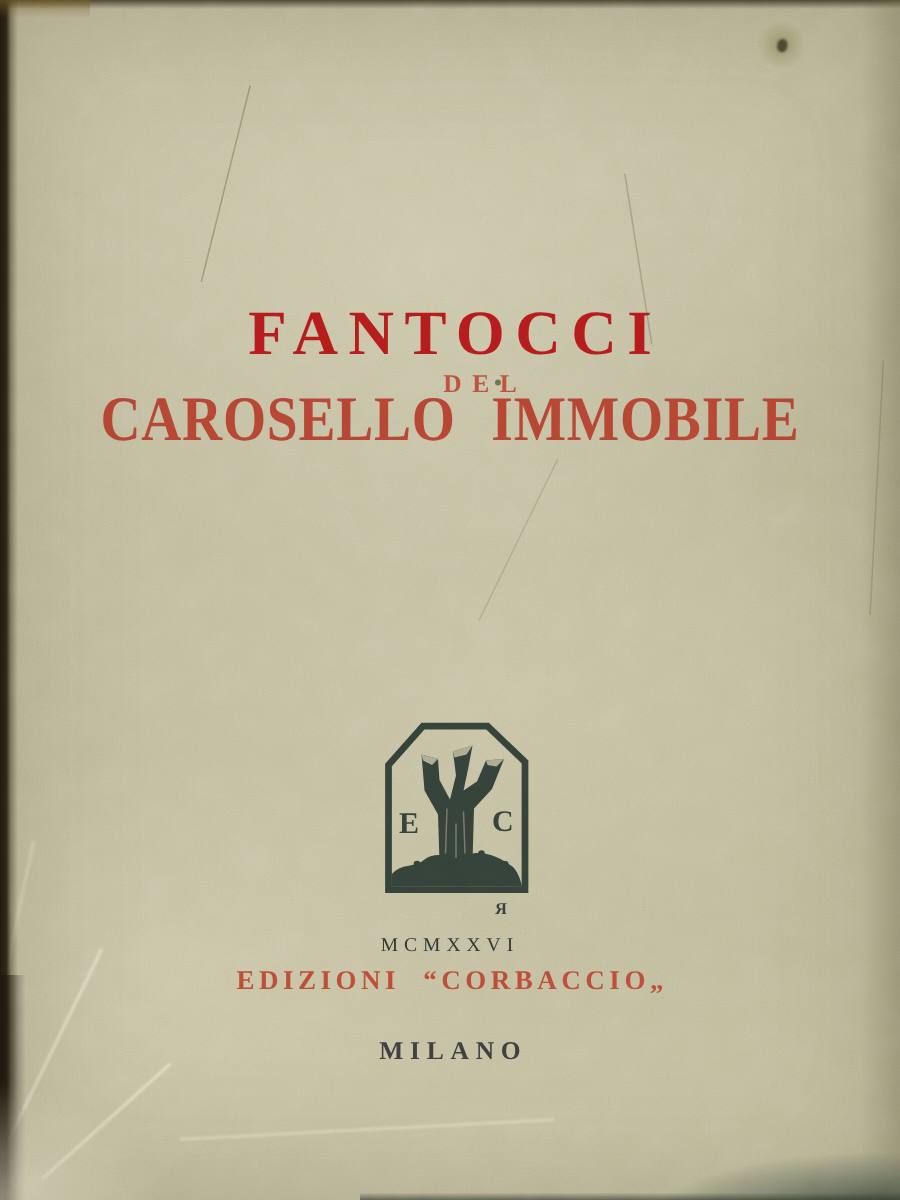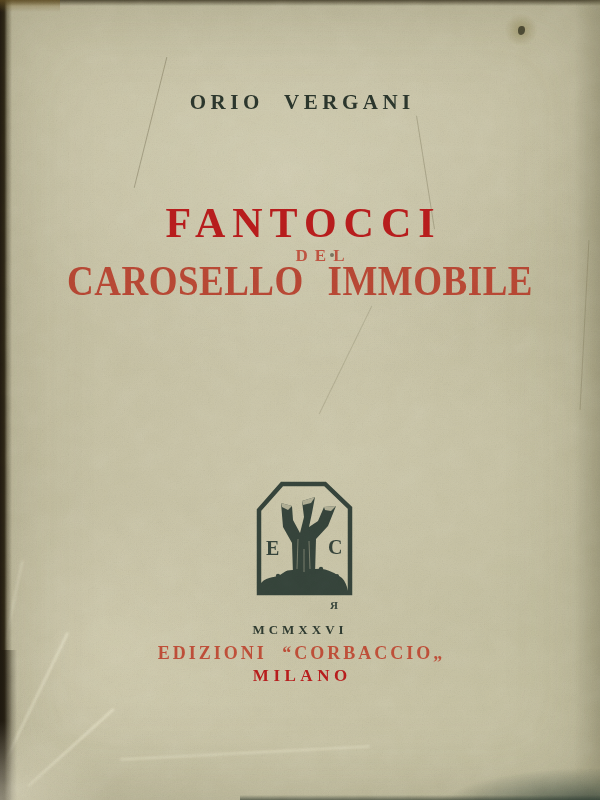--- a/index.html
+++ b/index.html
@@ -57,25 +57,25 @@
   
   .txt{position:absolute;left:0;right:0;text-align:center;line-height:1;white-space:nowrap;}
   .author{top:92px;font-size:21px;font-weight:bold;color:#2b362c;
     letter-spacing:4.5px;word-spacing:11px;padding-left:4.5px;}
   .title1{top:202px;font-size:42px;font-weight:bold;color:#b91c1c;
     letter-spacing:7px;padding-left:7px;}
   .title2{top:247px;font-size:17px;font-weight:bold;color:#c05340;
     letter-spacing:7px;padding-left:7px;margin-left:40px;}
   .title3{top:262px;font-size:37px;font-weight:bold;color:#b94734;
     letter-spacing:0.5px;word-spacing:14px;transform:scaleY(1.14);transform-origin:50% 50%;}
-  .year{top:623px;font-size:13px;font-weight:bold;color:#2e3a30;
+  .year{top:623px;font-size:13px;font-weight:normal;color:#2e3a30;
     letter-spacing:4px;padding-left:0;}
   .publisher{top:644px;font-size:18px;font-weight:bold;color:#c04e38;
     letter-spacing:3px;word-spacing:8px;padding-left:3px;}
-  .city{top:667px;font-size:17px;font-weight:bold;color:#b91c1c;
+  .city{top:692px;font-size:17px;font-weight:bold;color:#404040;
     letter-spacing:4.5px;padding-left:4.5px;}
   .emblem{position:absolute;left:252px;top:477px;width:105px;height:140px;}
   .noise{position:absolute;inset:0;pointer-events:none;}
 </style>
 </head>
 <body>
 
 <div class="cover">
   <div class="paper"></div>
 
@@ -84,21 +84,20 @@
   <div class="scratch s3"></div>
   <div class="scratch s4"></div>
   <div class="crease c1"></div>
   <div class="crease c2"></div>
   <div class="crease c3"></div>
   <div class="crease c4"></div>
   <div class="stain-tr"></div>
   <div class="spot-tr"></div>
   <div class="speck-del"></div>
 
-  <div class="txt author">ORIO VERGANI</div>
   <div class="txt title1">FANTOCCI</div>
   <div class="txt title2">DEL</div>
   <div class="txt title3">CAROSELLO IMMOBILE</div>
 
   <svg class="emblem" viewBox="0 0 105 140">
 
     <path d="M7 116 L7 33 L30 7 L73 7 L98 31 L98 116 Z" fill="none" stroke="#35433a" stroke-width="4.5" stroke-linejoin="miter"></path>
 
     <path d="M9 114 L9 106 C16 98 24 102 31 96 C40 89 50 97 60 93 C70 89 82 95 90 101 C93 104 95 109 96 114 Z" fill="#35433a"></path>
     <circle cx="26" cy="99" r="2.2" fill="#35433a"></circle>

